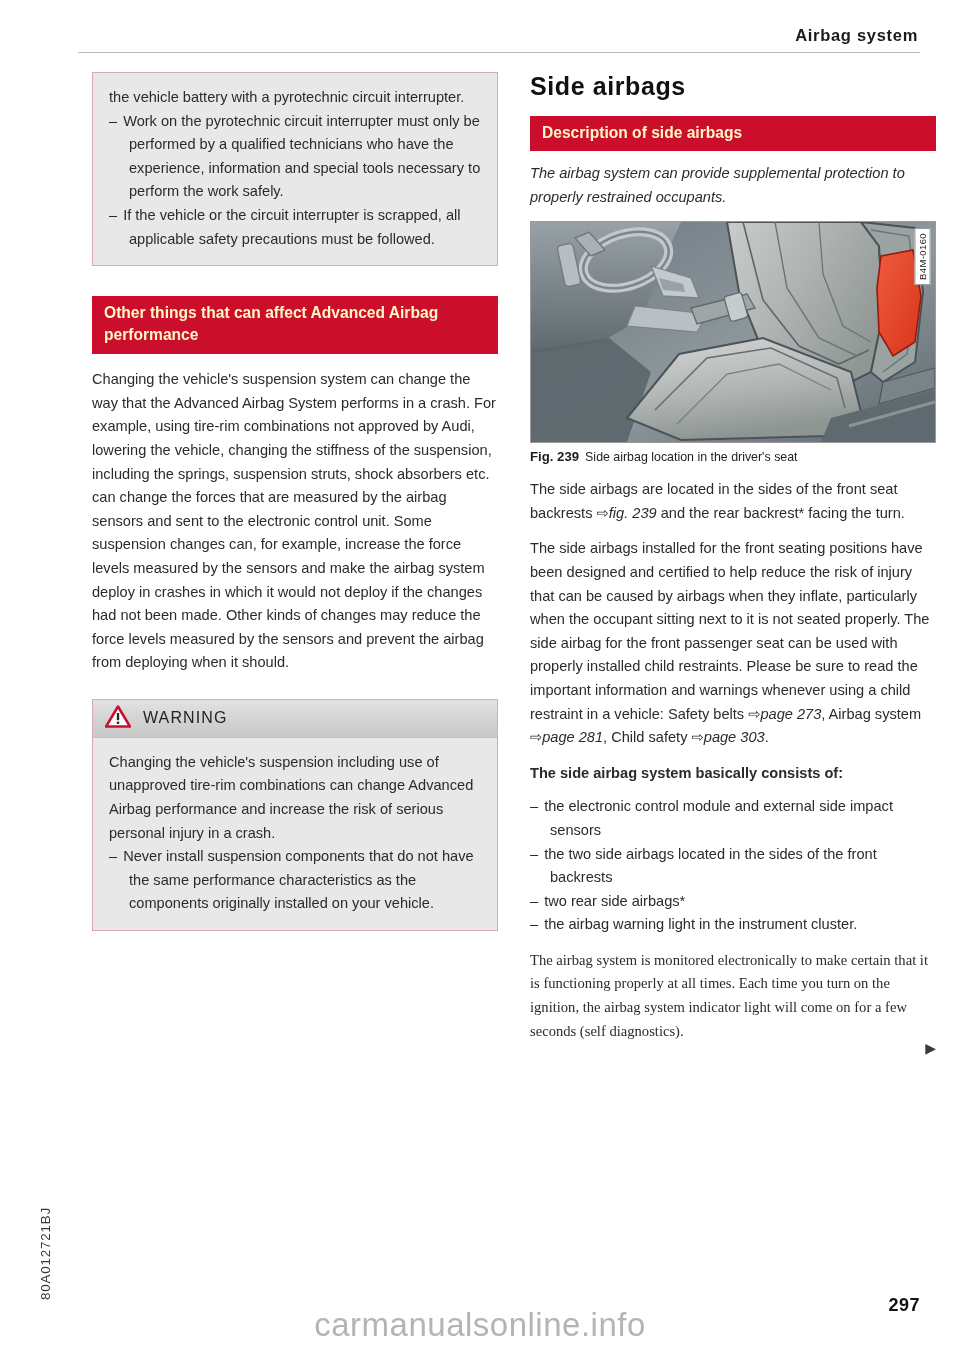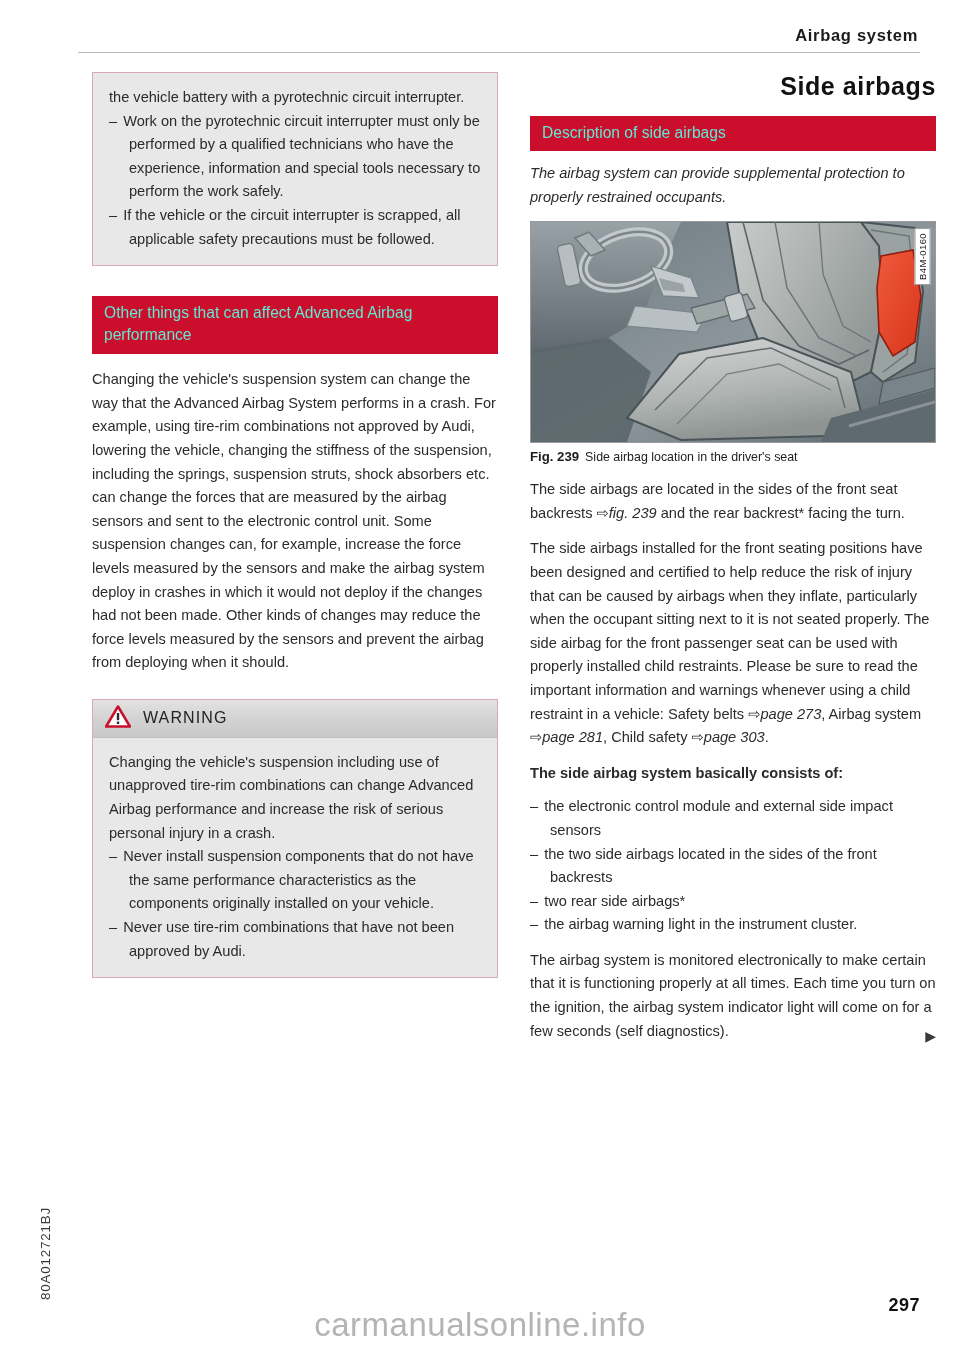--- a/index.html
+++ b/index.html
@@ -49,21 +49,21 @@
   }
   .col {
     width: 406px;
   }
 
   p {
     margin: 0 0 12px 0;
     font-size: 14.6px;
     line-height: 23.6px;
   }
-  p.tight { margin-bottom: 0; }
+  p.tight { margin-bottom: 12px; font-family: Liberation Serif, serif; }
 
   
   .box {
     border: 1px solid #d9a9b8;
     background: #e8e8e8;
     box-sizing: border-box;
   }
   .box-body {
     padding: 13px 16px 14px 16px;
     font-size: 14.6px;
@@ -83,37 +83,36 @@
     font-size: 16px;
     font-weight: normal;
     letter-spacing: 1.1px;
     color: #232323;
   }
   .warn-icon { display: block; }
 
   
   .banner {
     background: #cc0e2d;
-    color: #5eead4;
-    font-weight: normal;
+    color: #fef9c3;
+    font-weight: bold;
     font-size: 15.6px;
     line-height: 22px;
     padding: 6px 12px 7px 12px;
     box-sizing: border-box;
   }
   .banner.two-line { padding-bottom: 8px; }
 
   
   .chapter-title {
     font-size: 25px;
     font-weight: bold;
     letter-spacing: 0.6px;
     color: #111111;
     margin: 0 0 15px 0;
-    text-align: right;
   }
 
   
   ul.dash {
     list-style: none;
     margin: 0;
     padding: 0;
   }
   ul.dash li {
     font-size: 14.6px;
@@ -262,21 +261,20 @@
             <rect x="11.8" y="8" width="2.4" height="7.2" fill="#2b2b2b"></rect>
             <rect x="11.8" y="16.6" width="2.4" height="2.4" fill="#2b2b2b"></rect>
           </svg>
         </span>
         <span class="label">WARNING</span>
       </div>
       <div class="box-body">
         <p>Changing the vehicle's suspension including use of unapproved tire-rim combinations can change Advanced Airbag performance and increase the risk of serious personal injury in a crash.</p>
         <ul class="dash">
           <li><span class="d">–</span><span>Never install suspension components that do not have the same performance characteristics as the components originally installed on your vehicle.</span></li>
-          <li><span class="d">–</span><span>Never use tire-rim combinations that have not been approved by Audi.</span></li>
         </ul>
       </div>
     </div>
 
   </div>
 
   <div class="col" style="position:relative;">
 
     <h1 class="chapter-title">Side airbags</h1>
 

